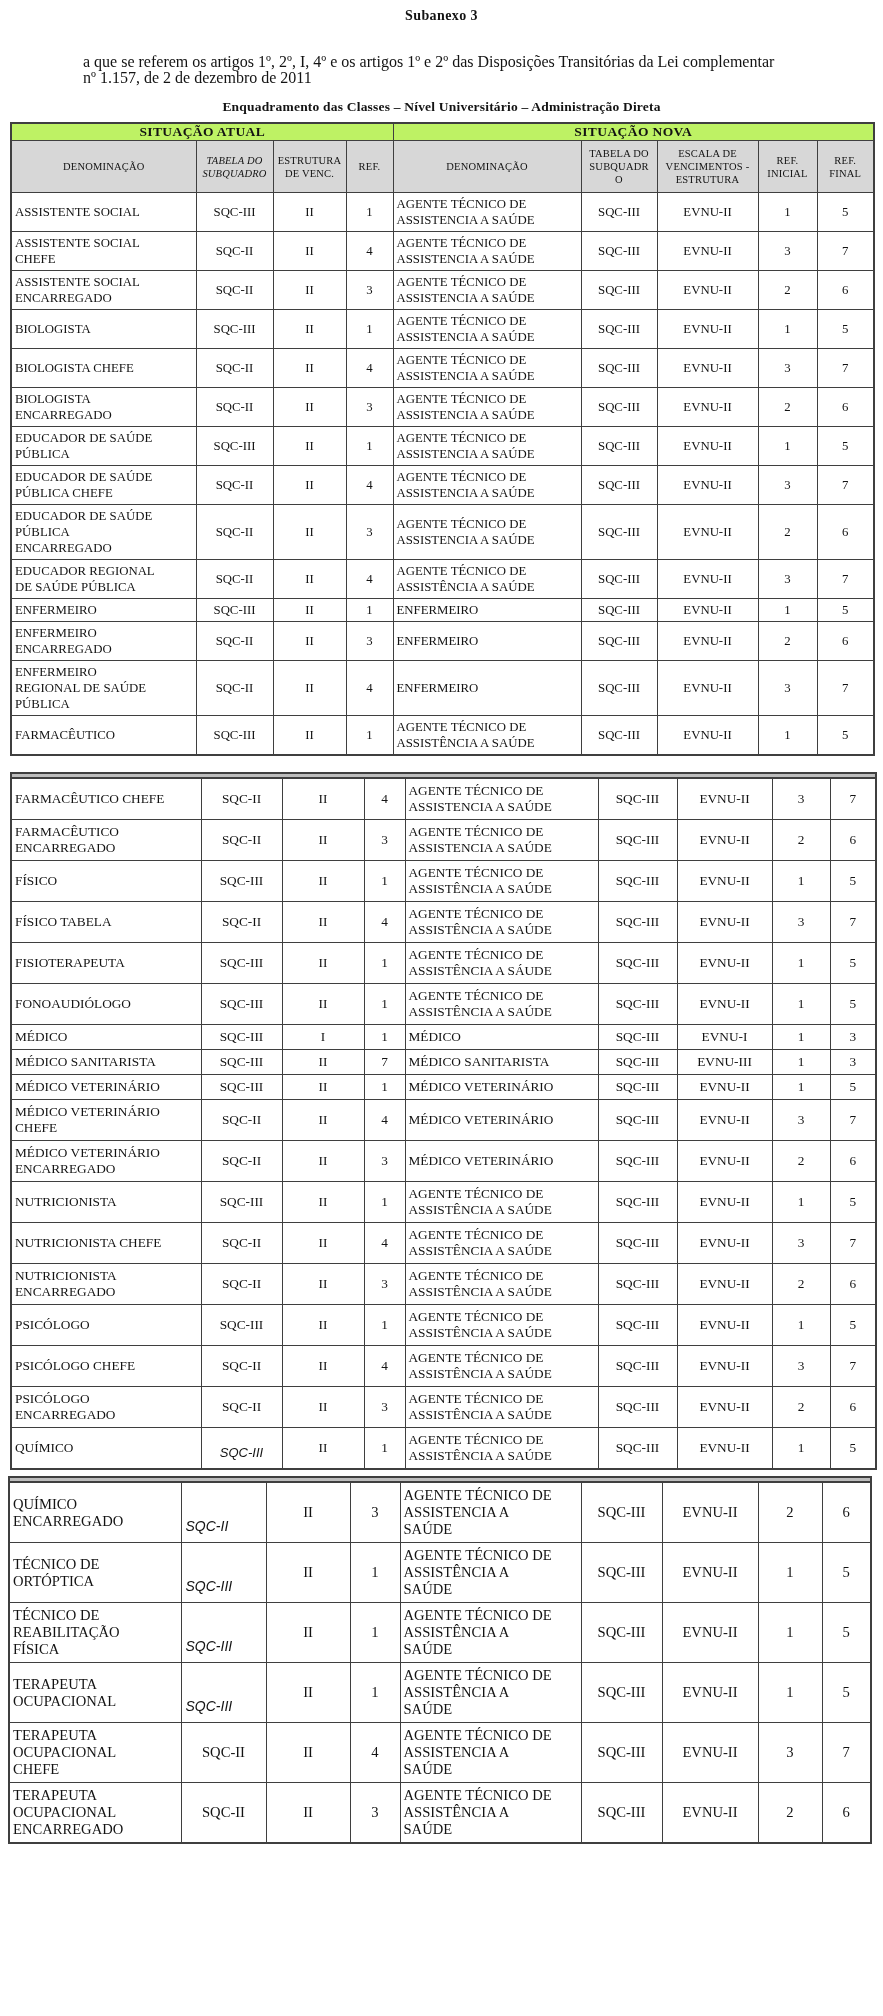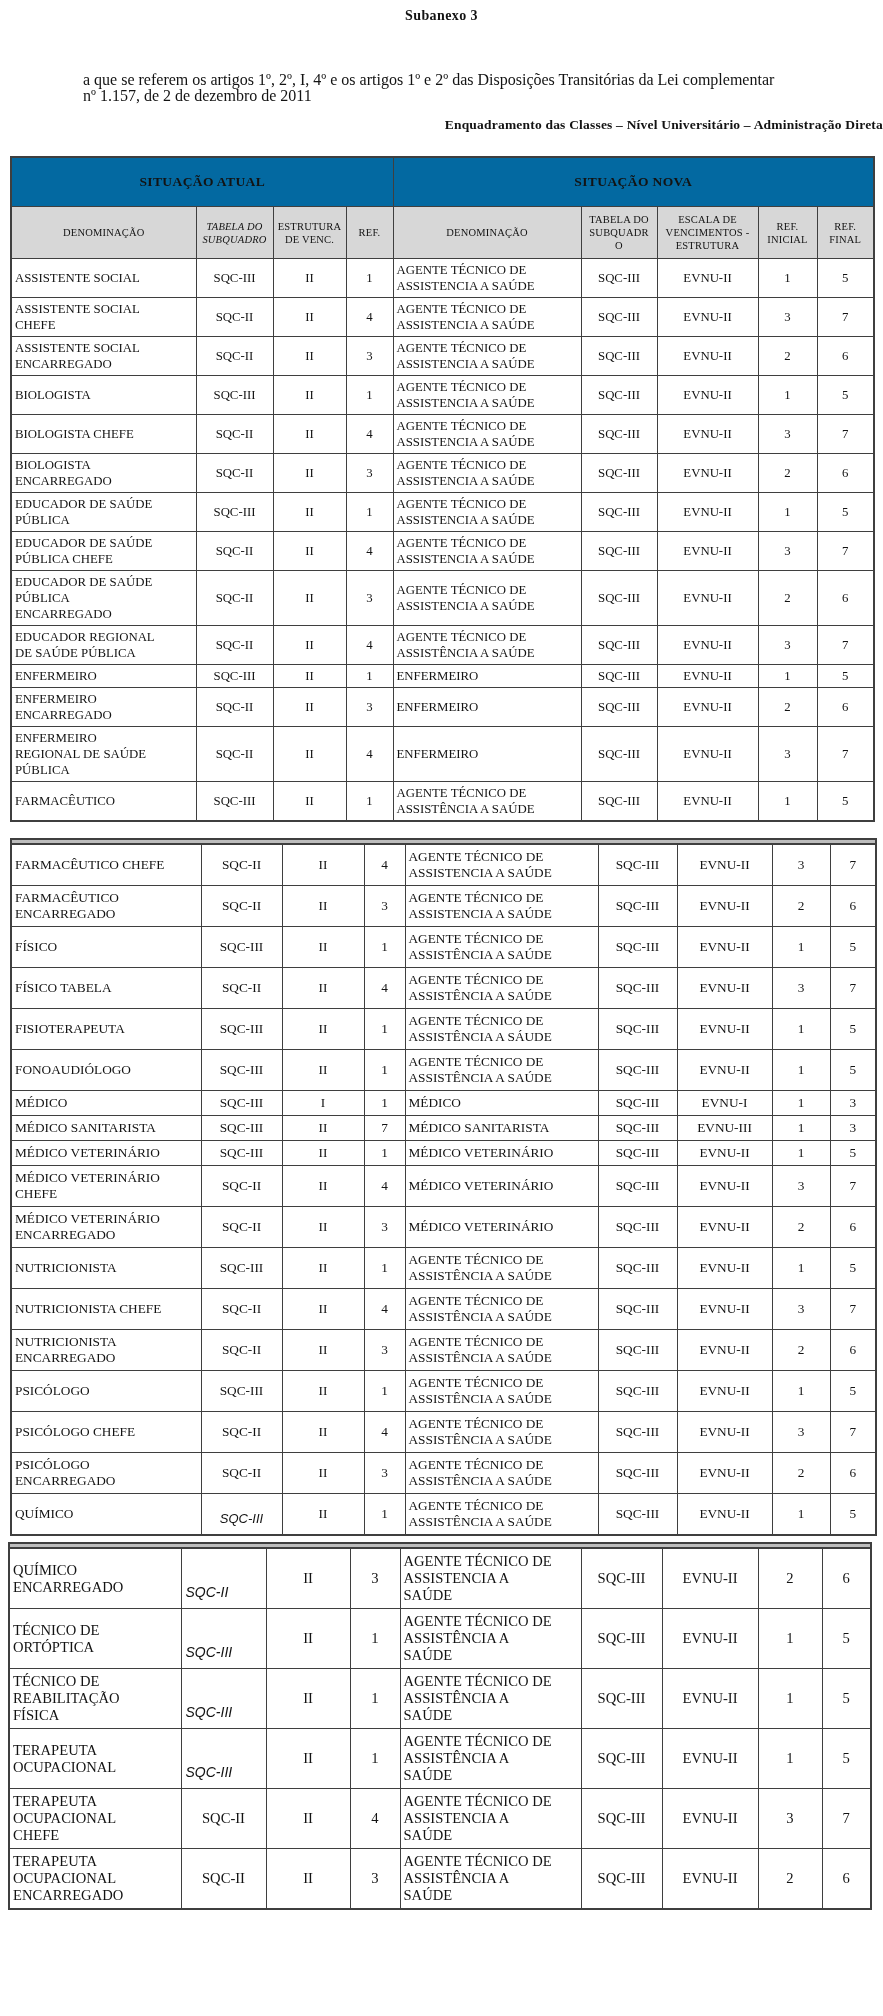--- a/index.html
+++ b/index.html
@@ -5,43 +5,43 @@
   html,body{margin:0;padding:0;background:#ffffff;}
   body{
     width:883px;min-height:2016px;
     font-family:"Liberation Serif","DejaVu Serif",serif;
     color:#131313;
     -webkit-font-smoothing:antialiased;
   }
   .page{position:relative;width:883px;padding-top:8px;}
   .doc-title{
     text-align:center;font-weight:bold;font-size:14px;letter-spacing:.4px;
-    margin:0 0 48px 0;
+    margin:0 0 30px 0;
   }
   .doc-ref{
     margin:0 80px 14px 83px;font-size:16px;line-height:15.5px;
     white-space:pre-line;
   }
   .doc-subtitle{
-    text-align:right;font-weight:bold;font-size:13.5px;letter-spacing:.2px;
-    margin:0 0 23px 0;
+    text-align:center;font-weight:bold;font-size:13.5px;letter-spacing:.2px;
+    margin:0 0 7px 0;
   }
   table{border-collapse:collapse;table-layout:fixed;}
   table.t1{margin-left:10px;width:863px;}
   table.t2{margin-left:10px;width:865px;margin-top:16px;}
   table.t3{margin-left:8px;width:862px;margin-top:6px;}
   th,td{
     border:1px solid #3f3f3f;
     overflow:hidden;
   }
   table.t1,table.t2,table.t3{border:2px solid #3f3f3f;}
   
   tr.group-row th{
-    background:#0369a1;font-size:13.5px;font-weight:bold;letter-spacing:.4px;
-    padding:16px 2px;text-align:center;
+    background:#bef264;font-size:13.5px;font-weight:bold;letter-spacing:.4px;
+    padding:0 2px;text-align:center;
   }
   tr.cols-row th{
     background:#d7d7d7;font-size:10.5px;font-weight:normal;line-height:13px;
     padding:6px 2px;text-align:center;white-space:pre-line;letter-spacing:.2px;
     vertical-align:middle;
   }
   tr.cols-row th.italic{font-style:italic;}
   
   tr.strip td{
     height:3px;padding:0;background:#bdbdbd;border-bottom:2px solid #3f3f3f;

